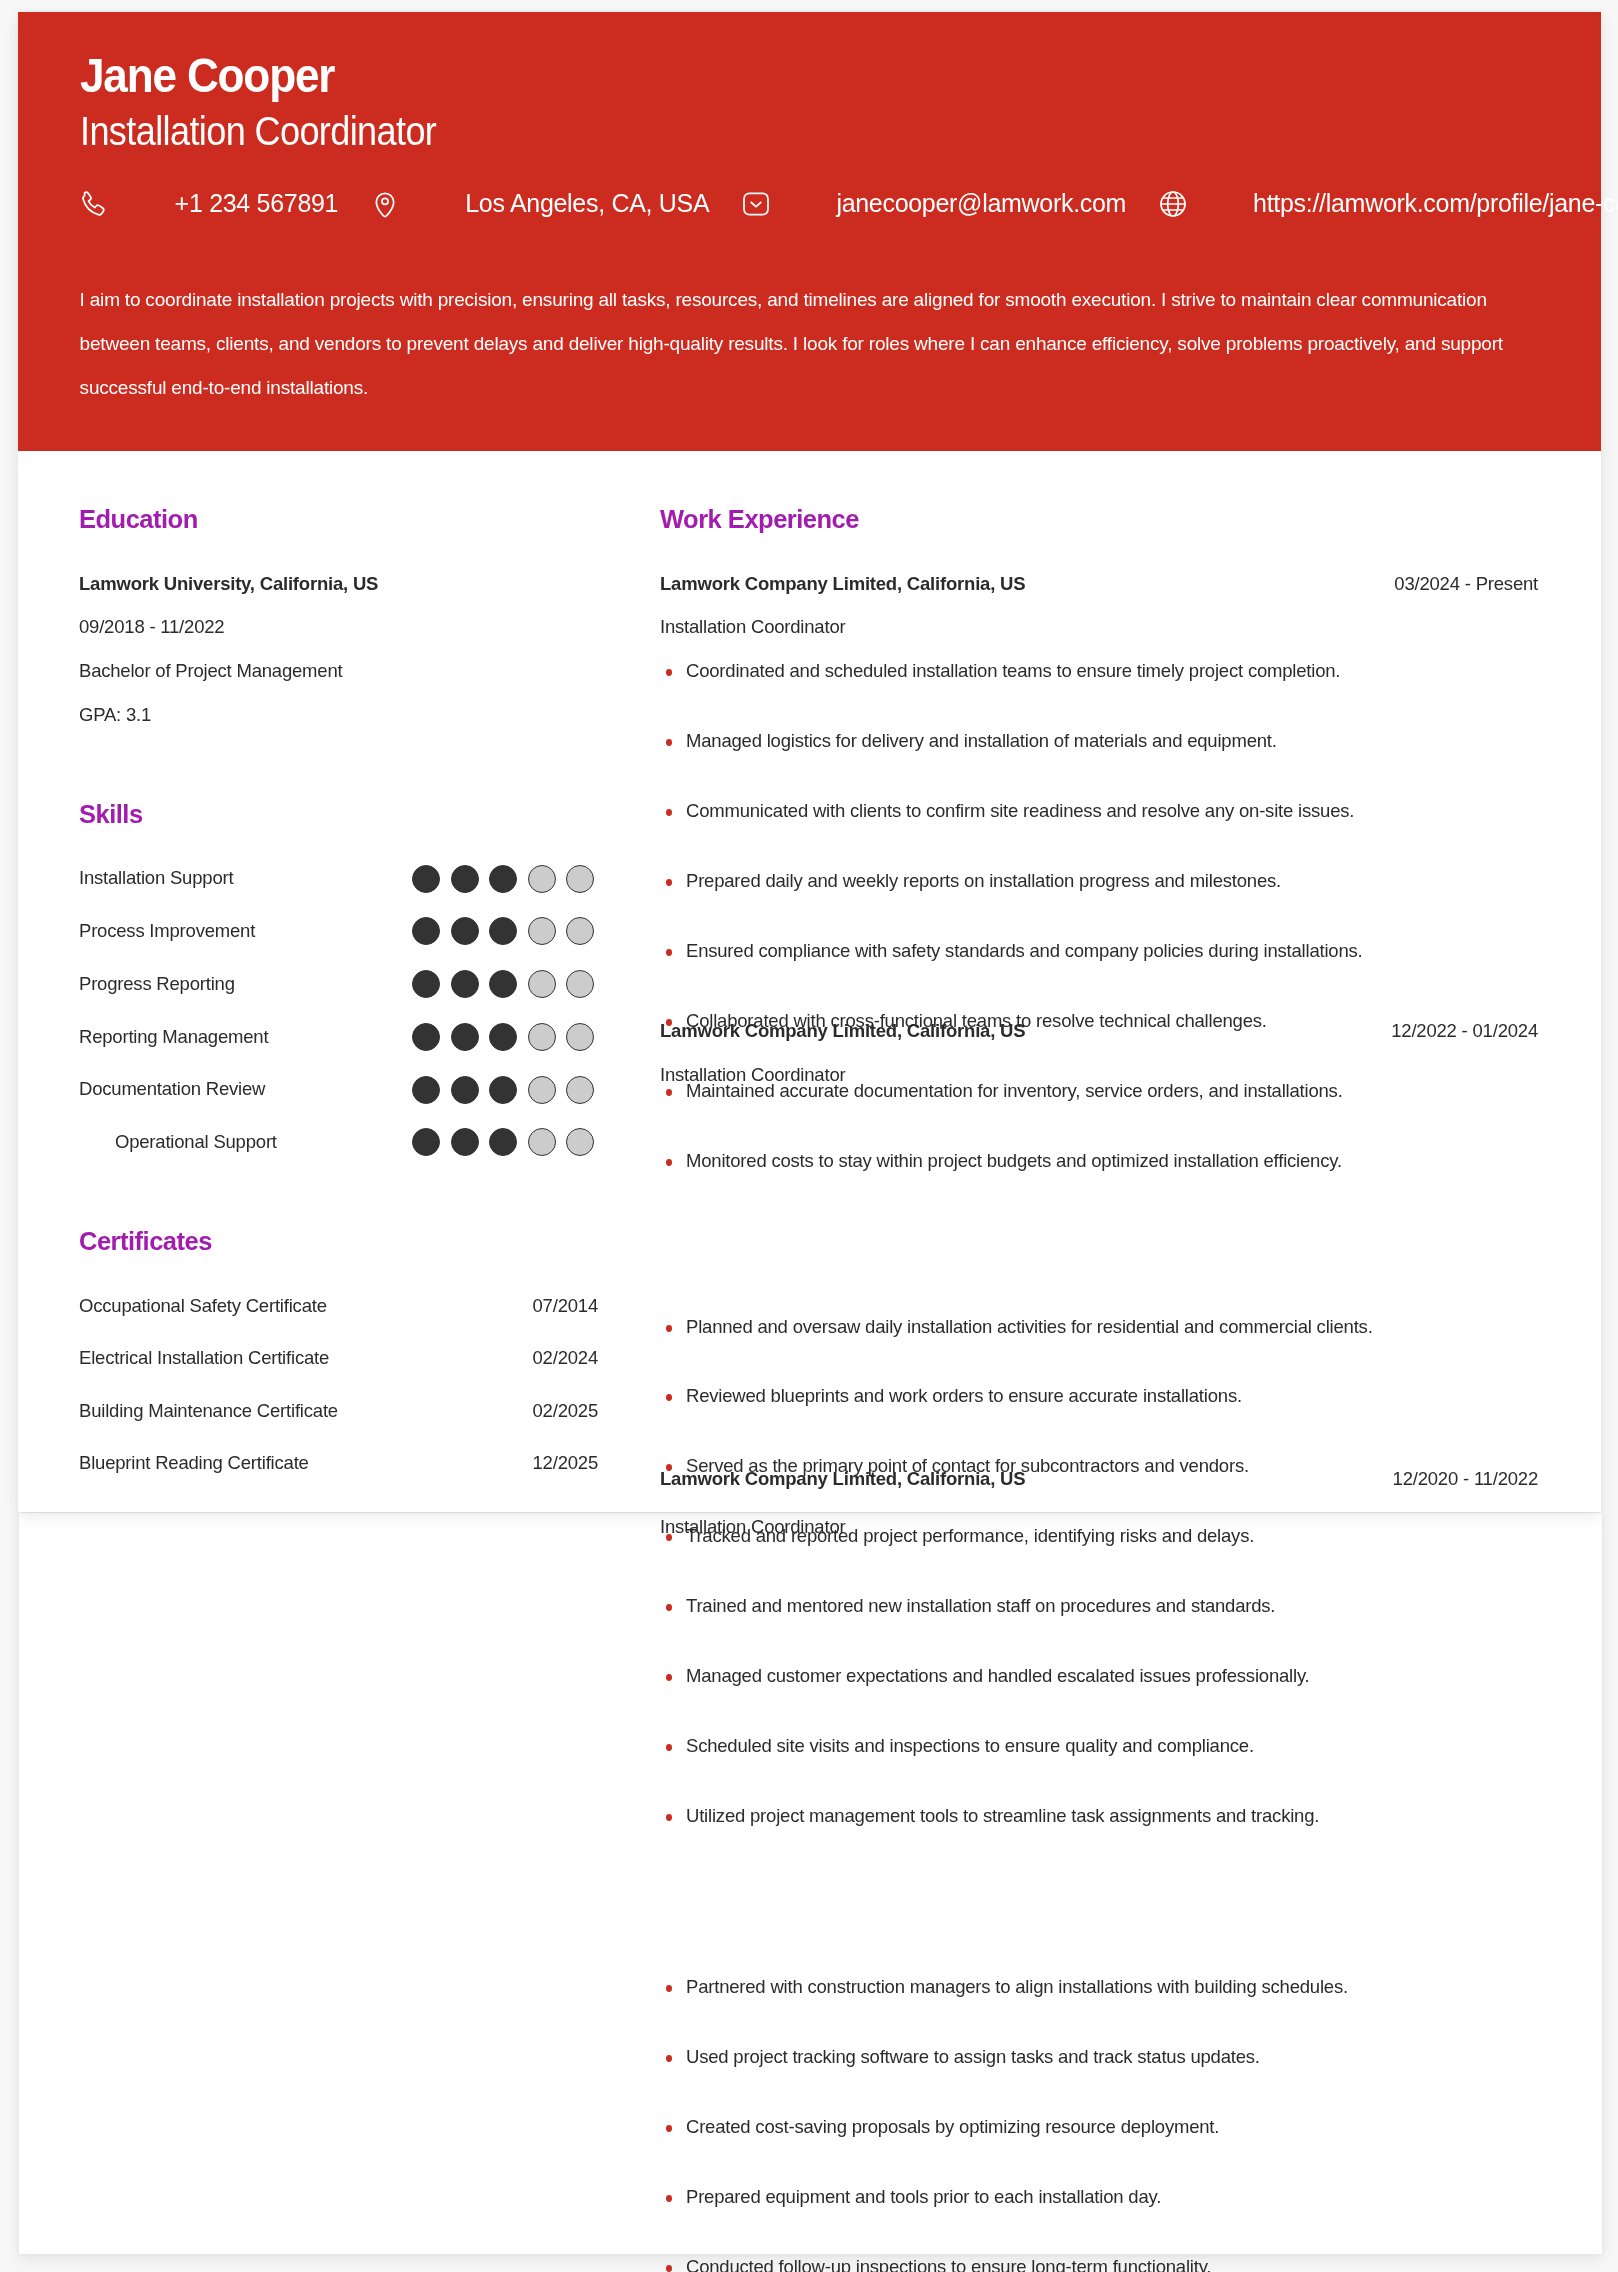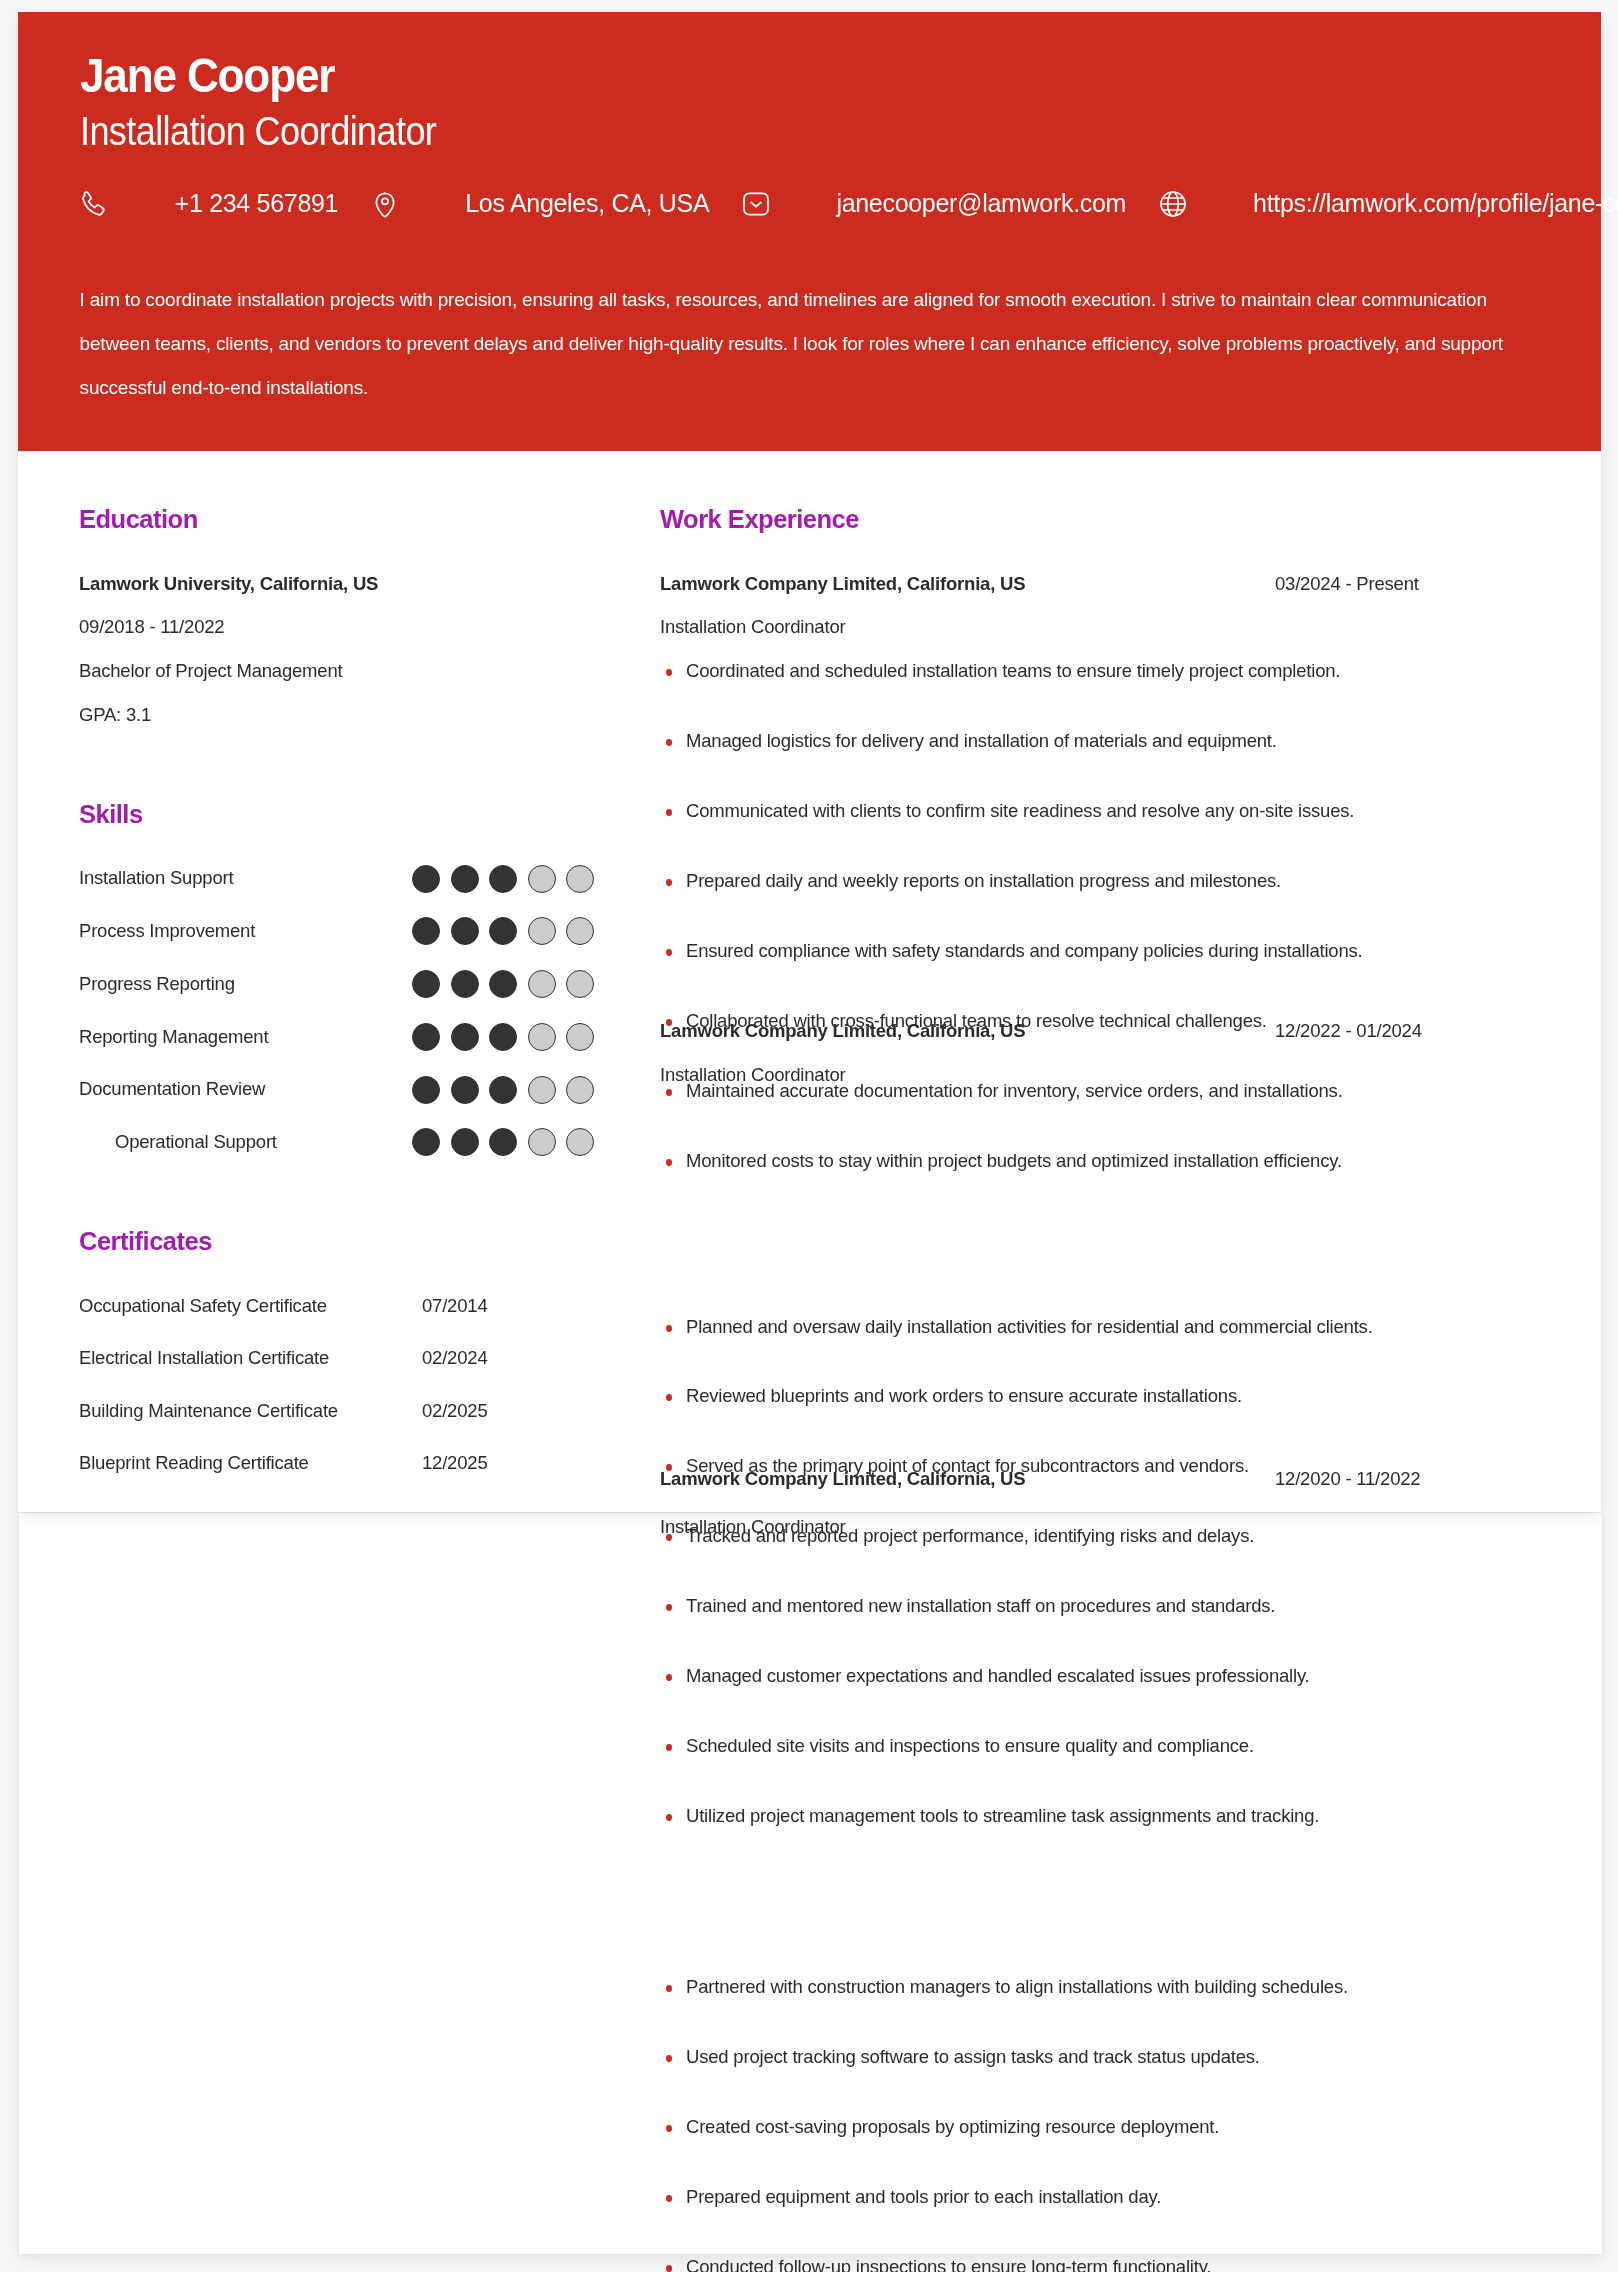--- a/index.html
+++ b/index.html
@@ -43,21 +43,21 @@
   .abs { position: absolute; z-index: 4; }
   .h2 {
     color: #a21caf; font-size: 25.5px; font-weight: 700; letter-spacing: -0.5px;
     line-height: 32px; height: 32px;
   }
   .row {
     font-size: 18.5px; line-height: 26px; height: 26px; color: #2b2b2b; white-space: nowrap;
     letter-spacing: -0.2px;
   }
   .bold { font-weight: 700; }
-  .right { }
+  .right { text-align: right; }
 
   .dots { display: flex; }
   .dot {
     width: 28px; height: 28px; border-radius: 50%; margin-left: 10.6px;
     border: 1.8px solid #333;
   }
   .dot:first-child { margin-left: 0; }
   .dot.on { background: #333; }
   .dot.off { background: #cccccc; }
 

